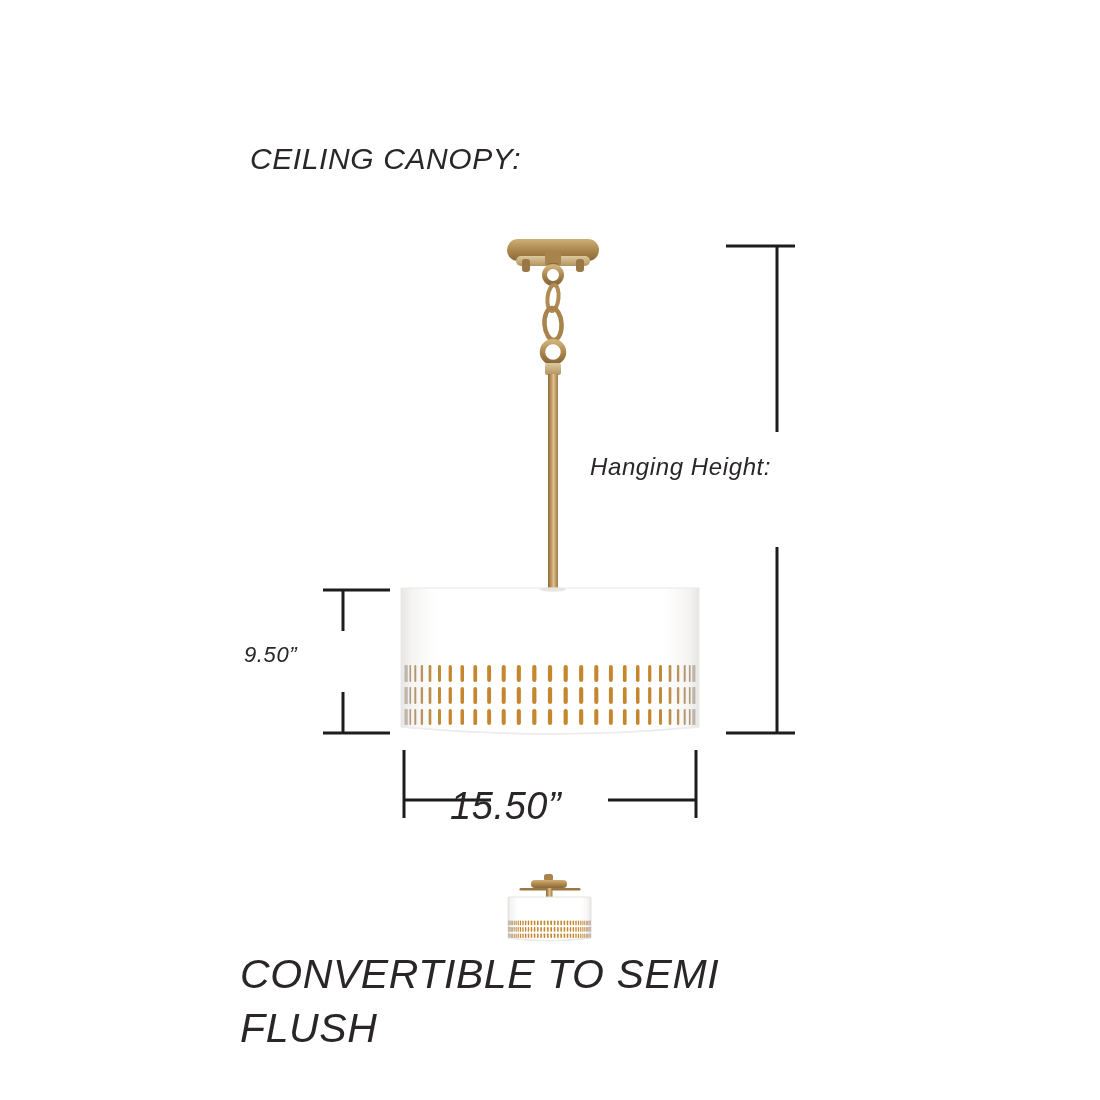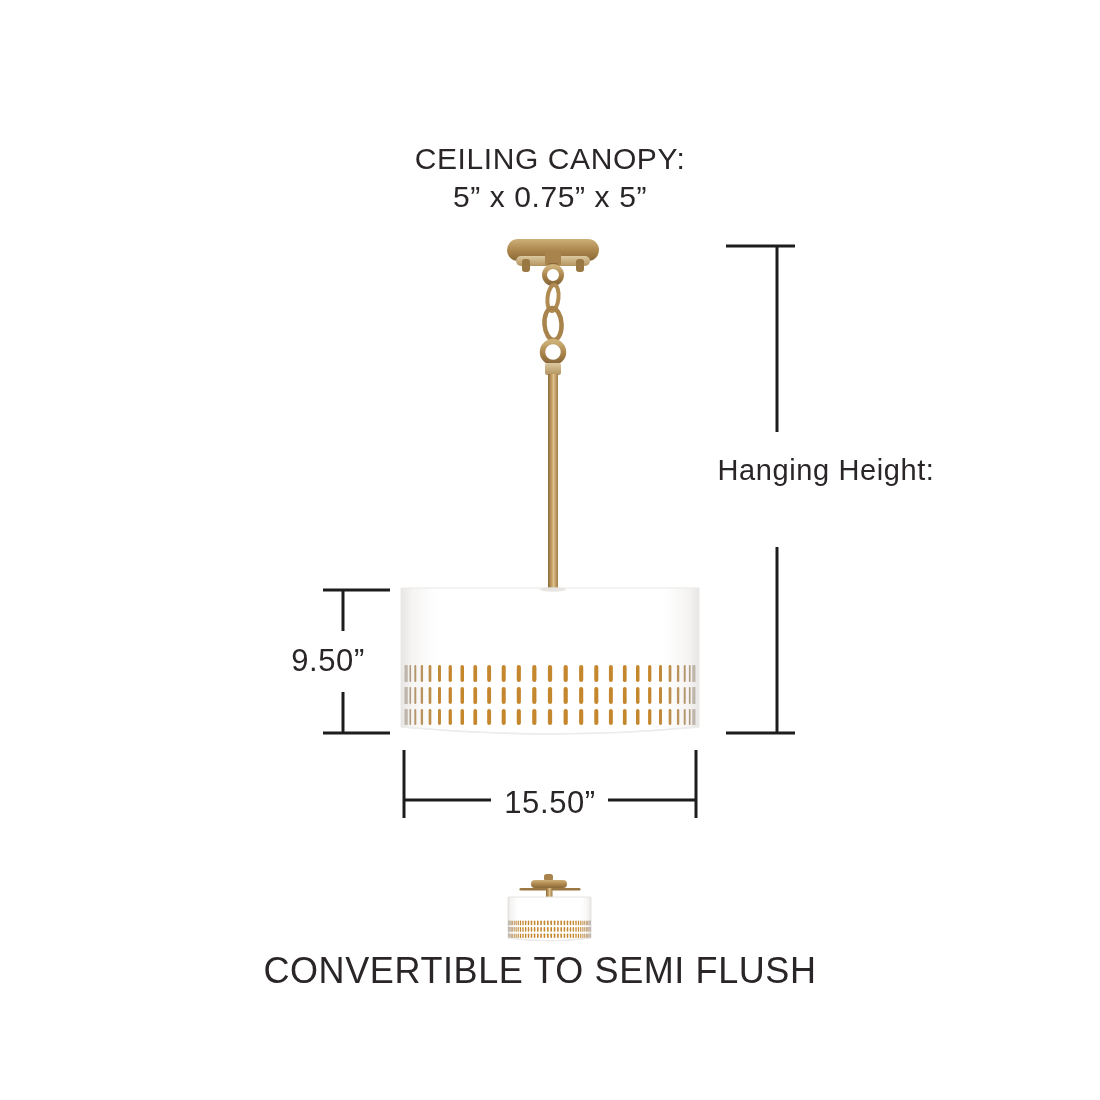--- a/index.html
+++ b/index.html
@@ -1,26 +1,26 @@
 <!DOCTYPE html>
 <html><head>
 <meta charset="utf-8">
 <style>
   html,body{margin:0;padding:0;background:#ffffff;}
   .canvas{
     position:relative;width:1100px;height:1100px;background:#ffffff;
     overflow:hidden;font-family:"Liberation Sans",sans-serif;color:#2a2627;
   }
   .art{position:absolute;left:0;top:0;width:1100px;height:1100px;}
-  .lbl{position:absolute;text-align:center;letter-spacing:0.6px;line-height:1.26;}
+  .lbl{position:absolute;text-align:left;letter-spacing:0.6px;line-height:1.26;font-style:italic;}
   .lbl-canopy{left:250px;top:140px;width:600px;font-size:30px;}
-  .lbl-hang{left:616px;top:452px;width:420px;font-size:29px;}
-  .lbl-h950{left:228px;top:641px;width:200px;font-size:31px;}
-  .lbl-w1550{left:450px;top:783px;width:200px;font-size:31px;}
-  .lbl-conv{left:240px;top:947px;width:600px;font-size:36px;line-height:1.32;}
+  .lbl-hang{left:590px;top:452px;width:420px;font-size:24px;}
+  .lbl-h950{left:244px;top:641px;width:200px;font-size:22px;}
+  .lbl-w1550{left:450px;top:783px;width:200px;font-size:38px;}
+  .lbl-conv{left:240px;top:947px;width:600px;font-size:41px;line-height:1.32;}
 </style>
 </head>
 <body>
 
 <div class="canvas">
 
   <svg class="art" viewBox="0 0 1100 1100">
     <defs>
       <linearGradient id="brassV" x1="0" y1="0" x2="0" y2="1">
         <stop offset="0" stop-color="#cdb078"></stop>
@@ -304,21 +304,20 @@
           <rect x="590.25" y="920.5" width="0.42" height="4.8" rx="0.21" fill="rgb(171,160,148)"></rect>
           <rect x="590.25" y="927" width="0.42" height="4.8" rx="0.21" fill="rgb(171,160,148)"></rect>
           <rect x="590.25" y="933.5" width="0.42" height="4.6" rx="0.21" fill="rgb(171,160,148)"></rect>
         </g>
       <path d="M508,938 Q549.5,943.5 591,938" fill="none" stroke="#eceae8" stroke-width="1"></path>
     </g>
   </svg>
 
   <div class="lbl lbl-canopy">
     <div>CEILING CANOPY:</div>
-    <div>5” x 0.75” x 5”</div>
   </div>
 
   <div class="lbl lbl-hang">
     <div>Hanging Height:</div>
   </div>
 
   <div class="lbl lbl-h950">9.50”</div>
 
   <div class="lbl lbl-w1550">15.50”</div>
 

